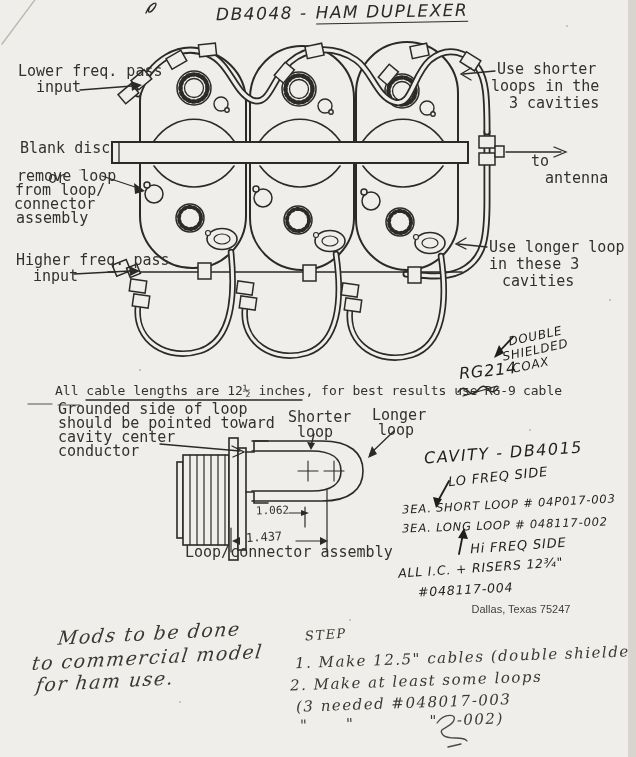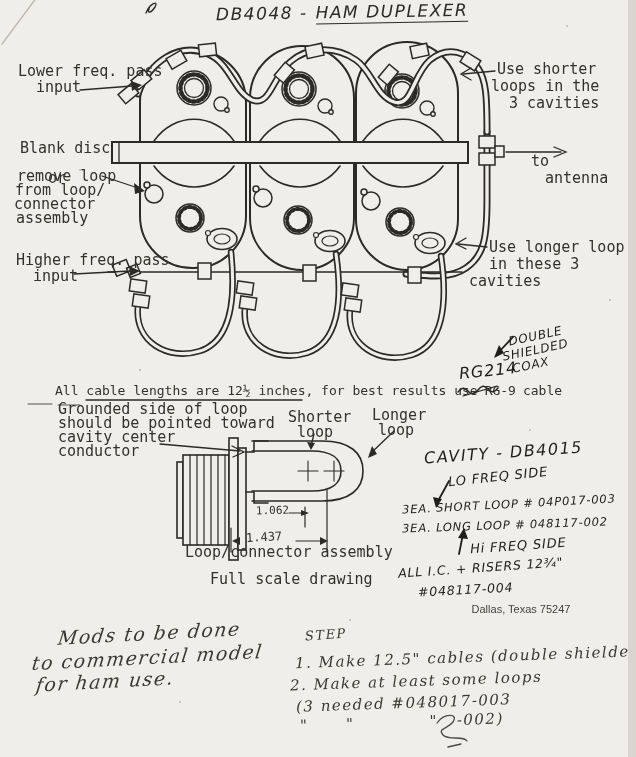--- a/index.html
+++ b/index.html
@@ -284,21 +284,21 @@
 
   <div class="t" style="left:497px;top:62px;">Use shorter</div>
   <div class="t" style="left:491px;top:79px;">loops in the</div>
   <div class="t" style="left:501px;top:96px;margin-left:8px;">3 cavities</div>
 
   <div class="t" style="left:531px;top:154px;">to</div>
   <div class="t" style="left:545px;top:171px;">antenna</div>
 
   <div class="t" style="left:489px;top:240px;">Use longer loop</div>
   <div class="t" style="left:489px;top:257px;">in these 3</div>
-  <div class="t" style="left:469px;top:274px;">cavities</div>
+  <div class="t" style="left:502px;top:274px;">cavities</div>
 
   <div class="hw" style="left:508px;top:329px;font-size:12px;transform:rotate(-12deg);">DOUBLE</div>
   <div class="hw" style="left:502px;top:343px;font-size:12px;transform:rotate(-12deg);">SHIELDED</div>
   <div class="hw" style="left:512px;top:358px;font-size:12px;transform:rotate(-12deg);">COAX</div>
 
   <div class="sentence"><span>All cable lengths are 12½ inches, for best results use</span><span class="gap"></span><span>RG-9</span><span class="gap"></span><span>cable</span></div>
   <div class="hw" style="left:459px;top:361px;font-size:16px;transform:rotate(-6deg);">RG214</div>
 
   <div class="t" style="left:58px;top:402px;">Grounded side of loop</div>
   <div class="t" style="left:58px;top:416px;">should be pointed toward</div>
@@ -307,21 +307,20 @@
 
   <div class="t" style="left:288px;top:410px;">Shorter</div>
   <div class="t" style="left:297px;top:425px;">loop</div>
   <div class="t" style="left:372px;top:408px;">Longer</div>
   <div class="t" style="left:378px;top:423px;">loop</div>
 
   <div class="t t-sm" style="left:256px;top:504px;transform:rotate(-2deg);">1.062</div>
   <div class="t" style="left:246px;top:530px;font-size:12px;transform:rotate(-3deg);">1.437</div>
 
   <div class="t" style="left:185px;top:545px;">Loop/connector assembly</div>
-  <div class="t" style="left:210px;top:572px;">Full scale drawing</div>
 
   <div class="hw" style="left:424px;top:443px;font-size:16px;transform:rotate(-4deg);letter-spacing:1.5px;">CAVITY - DB4015</div>
   <div class="hw" style="left:448px;top:469px;font-size:13px;transform:rotate(-6deg);">LO FREQ SIDE</div>
   <div class="hw" style="left:402px;top:497px;font-size:11.5px;transform:rotate(-3deg);">3EA. SHORT LOOP # 04P017-003</div>
   <div class="hw" style="left:402px;top:518px;font-size:11.5px;transform:rotate(-2deg);">3EA. LONG LOOP # 048117-002</div>
   <div class="hw" style="left:470px;top:538px;font-size:13px;transform:rotate(-4deg);">Hi FREQ SIDE</div>
   <div class="hw" style="left:398px;top:560px;font-size:12.5px;transform:rotate(-4deg);">ALL I.C. + RISERS 12¾"</div>
   <div class="hw" style="left:418px;top:582px;font-size:12.5px;transform:rotate(-3deg);">#048117-004</div>
 
   <div class="addr">

